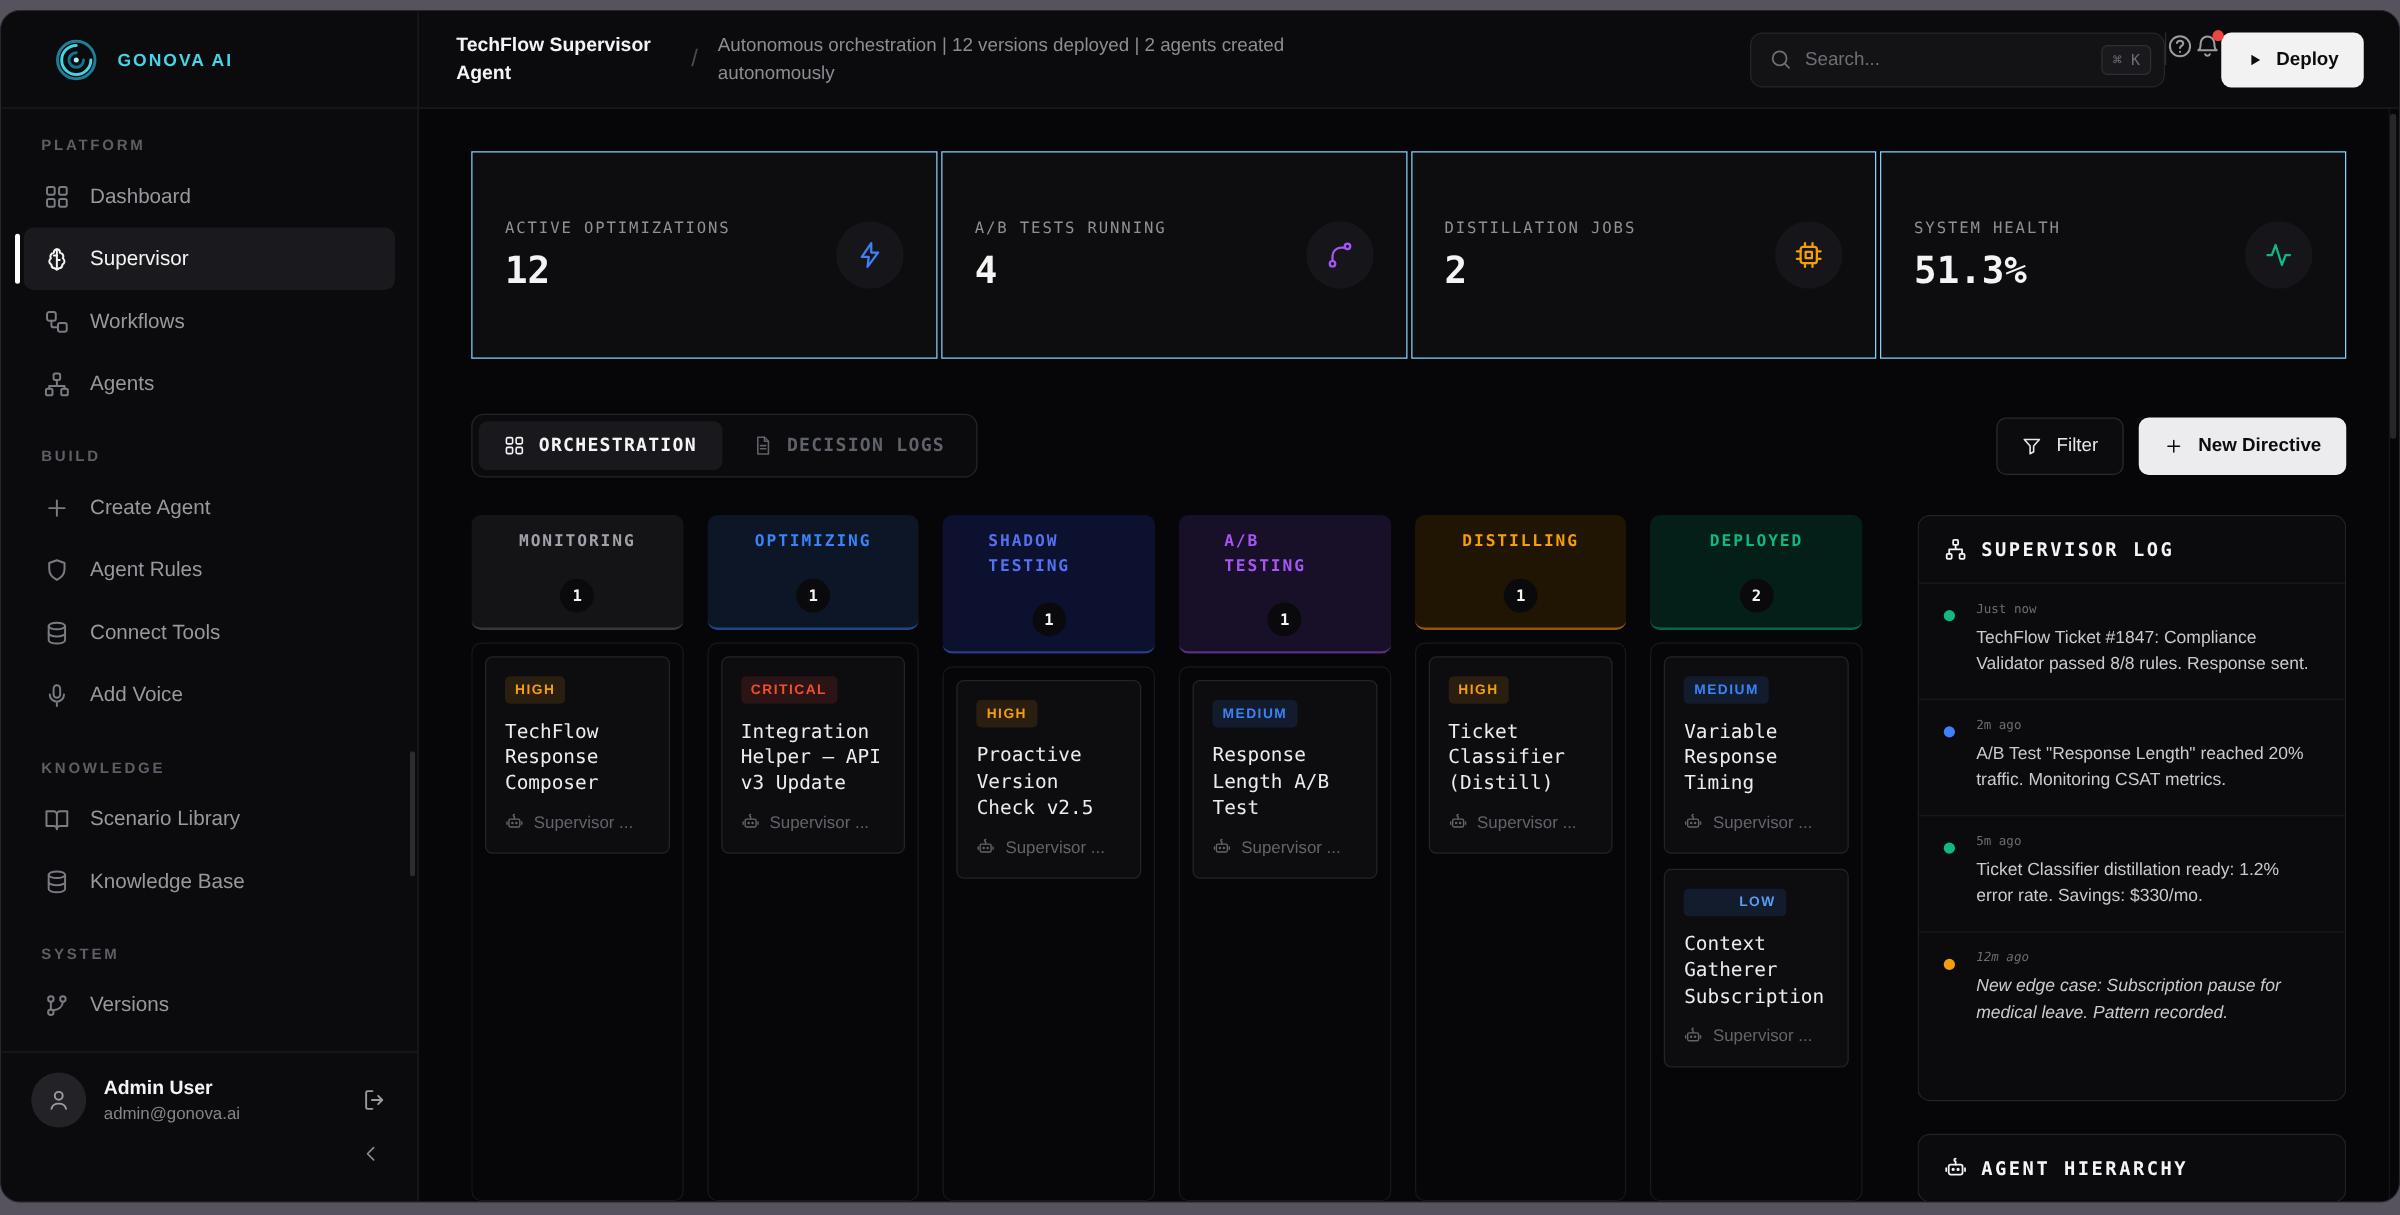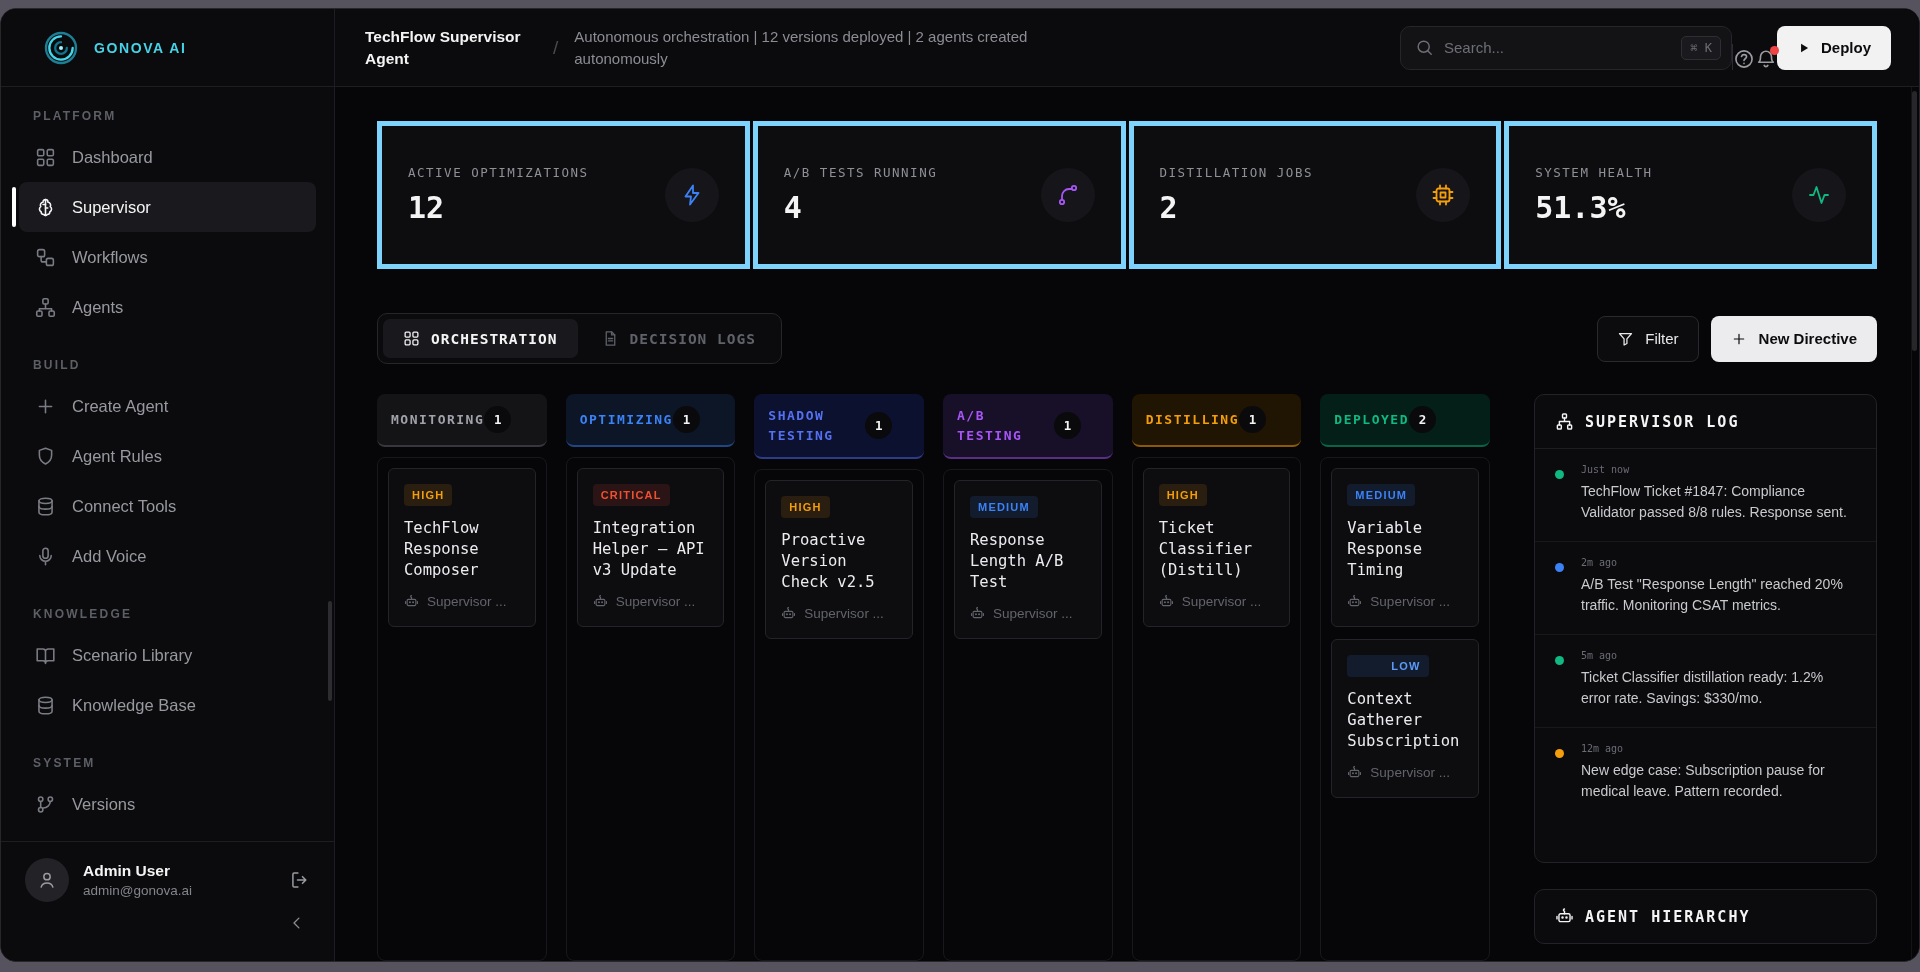--- a/index.html
+++ b/index.html
@@ -47,42 +47,42 @@
   .collapse-row{ text-align:right; padding:12px 4px 0 0; }
   .collapse-btn{ display:inline-flex; width:18px; height:18px; color:#8b8d93; cursor:pointer; }
 
   
   .main-col{ flex:1; display:flex; flex-direction:column; min-width:0; background:#060608; }
   .header{ height:78px; flex:0 0 78px; background:#0b0b0d; border-bottom:1px solid #1e1e22;
     display:flex; align-items:center; padding:0 28px 0 30px; gap:16px; }
   .page-title{ width:172px; color:#f4f4f5; font-size:15.5px; font-weight:bold; line-height:1.4; }
   .title-sep{ color:#4a4b51; font-size:19px; }
   .page-subtitle{ max-width:500px; color:#8b8d93; font-size:15px; line-height:1.45; }
-  .header-right{ margin-left:auto; display:flex; align-items:flex-end; }
+  .header-right{ margin-left:auto; display:flex; align-items:flex-start; }
   .searchbox{ width:332px; height:44px; background:#131316; border:1px solid #26262a;
     border-radius:10px; display:flex; align-items:center; padding:0 10px 0 14px; gap:10px; }
   .searchbox .icon{ width:19px; height:19px; color:#6d6f76; flex:0 0 19px; }
   .search-input{ flex:1; min-width:0; background:transparent; border:none; outline:none;
     color:#d4d4d8; font-size:15px; font-family:"Liberation Sans", sans-serif; }
   .search-input::placeholder{ color:#6d6f76; }
   .kbd{ font-size:12px; color:#6d6f76; background:#1a1a1e; border:1px solid #2e2e33;
     border-radius:5px; padding:4px 8px; white-space:nowrap; }
   .vdivider{ width:1px; height:26px; background:#2b2b30; }
   .icon-btn{ width:22px; height:22px; color:#9a9ca2; cursor:pointer; position:relative; }
   .bell-dot{ position:absolute; top:-2px; right:-2px; width:9px; height:9px;
     border-radius:50%; background:#ef4444; }
   .deploy-btn{ height:44px; display:flex; align-items:center; gap:10px; background:#f2f2f3;
     color:#0c0c0e; border:none; border-radius:8px; padding:0 20px; font-size:15px;
     font-weight:bold; cursor:pointer; font-family:"Liberation Sans", sans-serif; }
   .deploy-btn .icon{ width:14px; height:14px; }
 
   
   .main{ flex:1; min-height:0; padding:34px 42px 0 42px; display:flex; flex-direction:column; position:relative; }
   .stats{ display:grid; grid-template-columns:repeat(4,1fr); gap:3px; margin-bottom:44px; }
-  .stat-card{ height:148px; background:#0d0d10; border:5px solid #7dd3fc;
+  .stat-card{ height:166px; background:#0d0d10; border:1px solid #7dd3fc;
     display:flex; align-items:center; padding:0 26px; }
   .stat-label{ font-size:12.5px; letter-spacing:1.5px; color:#8f9096; }
   .stat-value{ font-size:30px; font-weight:bold; color:#f4f4f5; margin-top:10px; }
   .stat-icon{ margin-left:auto; width:54px; height:54px; border-radius:50%; background:#16161a;
     display:flex; align-items:center; justify-content:center; }
   .stat-icon .icon{ width:24px; height:24px; }
 
   .toolbar{ display:flex; align-items:center; margin-bottom:30px; }
   .tabgroup{ display:inline-flex; gap:4px; background:#0b0b0d; border:1px solid #26262a;
     border-radius:10px; padding:5px; }
@@ -98,21 +98,21 @@
   .filter-btn .icon{ width:17px; height:17px; }
   .primary-btn{ display:flex; align-items:center; gap:12px; height:46px; padding:0 20px;
     background:#ececee; color:#0c0c0e; border:none; border-radius:8px; font-size:15px;
     font-weight:bold; cursor:pointer; font-family:"Liberation Sans", sans-serif;justify-content:space-between; }
   .primary-btn .icon{ width:16px; height:16px; }
 
   .board-row{ flex:1; min-height:0; display:flex; gap:44px; overflow:hidden; }
   .board{ flex:1; min-width:0; display:flex; gap:19px; }
   .column{ flex:1 1 0; min-width:0; display:flex; flex-direction:column; }
   .col-header{ border-radius:8px; padding:12px 14px; display:flex; align-items:center;
-    justify-content:flex-start; gap:0; border-bottom:2px solid transparent; }
+    justify-content:flex-end; gap:19px; border-bottom:2px solid transparent;flex-direction:column; }
   .col-title{ font-size:13px; font-weight:bold; letter-spacing:1.5px; line-height:1.5;
     max-width:97px; }
   .col-count{ width:27px; height:27px; border-radius:50%; background:#0a0a0c; color:#f4f4f5;
     font-size:12.5px; font-weight:bold; display:flex; align-items:center; justify-content:center;
     flex:0 0 27px; }
   .col-body{ flex:1; margin-top:10px; border:1px solid #18181c; border-radius:8px;
     padding:10px; display:flex; flex-direction:column; gap:12px; }
   .kcard{ background:#0d0d10; border:1px solid #232329; border-radius:6px;
     padding:15px 15px 17px 15px; cursor:pointer; }
   .kbadge{ display:inline-block; font-size:11px; font-weight:bold; letter-spacing:1.2px;
@@ -124,21 +124,21 @@
   .kfoot .icon{ width:15px; height:15px; flex:0 0 15px; }
   .kfoot span.txt{ overflow:hidden; text-overflow:ellipsis; }
 
   .rail{ width:343px; flex:0 0 343px; display:flex; flex-direction:column; overflow:hidden; }
   .panel{ background:#0b0b0e; border:1px solid #222228; border-radius:10px; }
   .panel-head{ display:flex; align-items:center; gap:11px; padding:17px 20px;
     border-bottom:1px solid #1d1d21; color:#f4f4f5; }
   .panel-head .icon{ width:19px; height:19px; }
   .panel-title{ font-size:15px; font-weight:bold; letter-spacing:2px; }
   .log-entry{ position:relative; padding:15px 20px 18px 46px; border-bottom:1px solid #18181c; }
-  .log-entry:last-child{ border-bottom:none; }
+  .log-entry:last-child{ border-bottom:none;font-style:italic; }
   .log-dot{ position:absolute; left:20px; top:21px; width:9px; height:9px; border-radius:50%; }
   .log-time{ font-size:10px; color:#6b6d74; }
   .log-text{ font-size:14px; color:#c9cacd; line-height:1.5; margin-top:6px; }
   #log-panel{ padding-bottom:42px; }
   #hier-panel{ margin-top:26px; }
 
   .main-scrollbar{ position:absolute; top:0; right:1px; width:7px; height:100%;
     border-left:1px solid #141417; }
   .main-scrollbar .thumb{ position:absolute; top:4px; right:1px; width:5px; height:260px;
     border-radius:3px; background:#26262b; }

